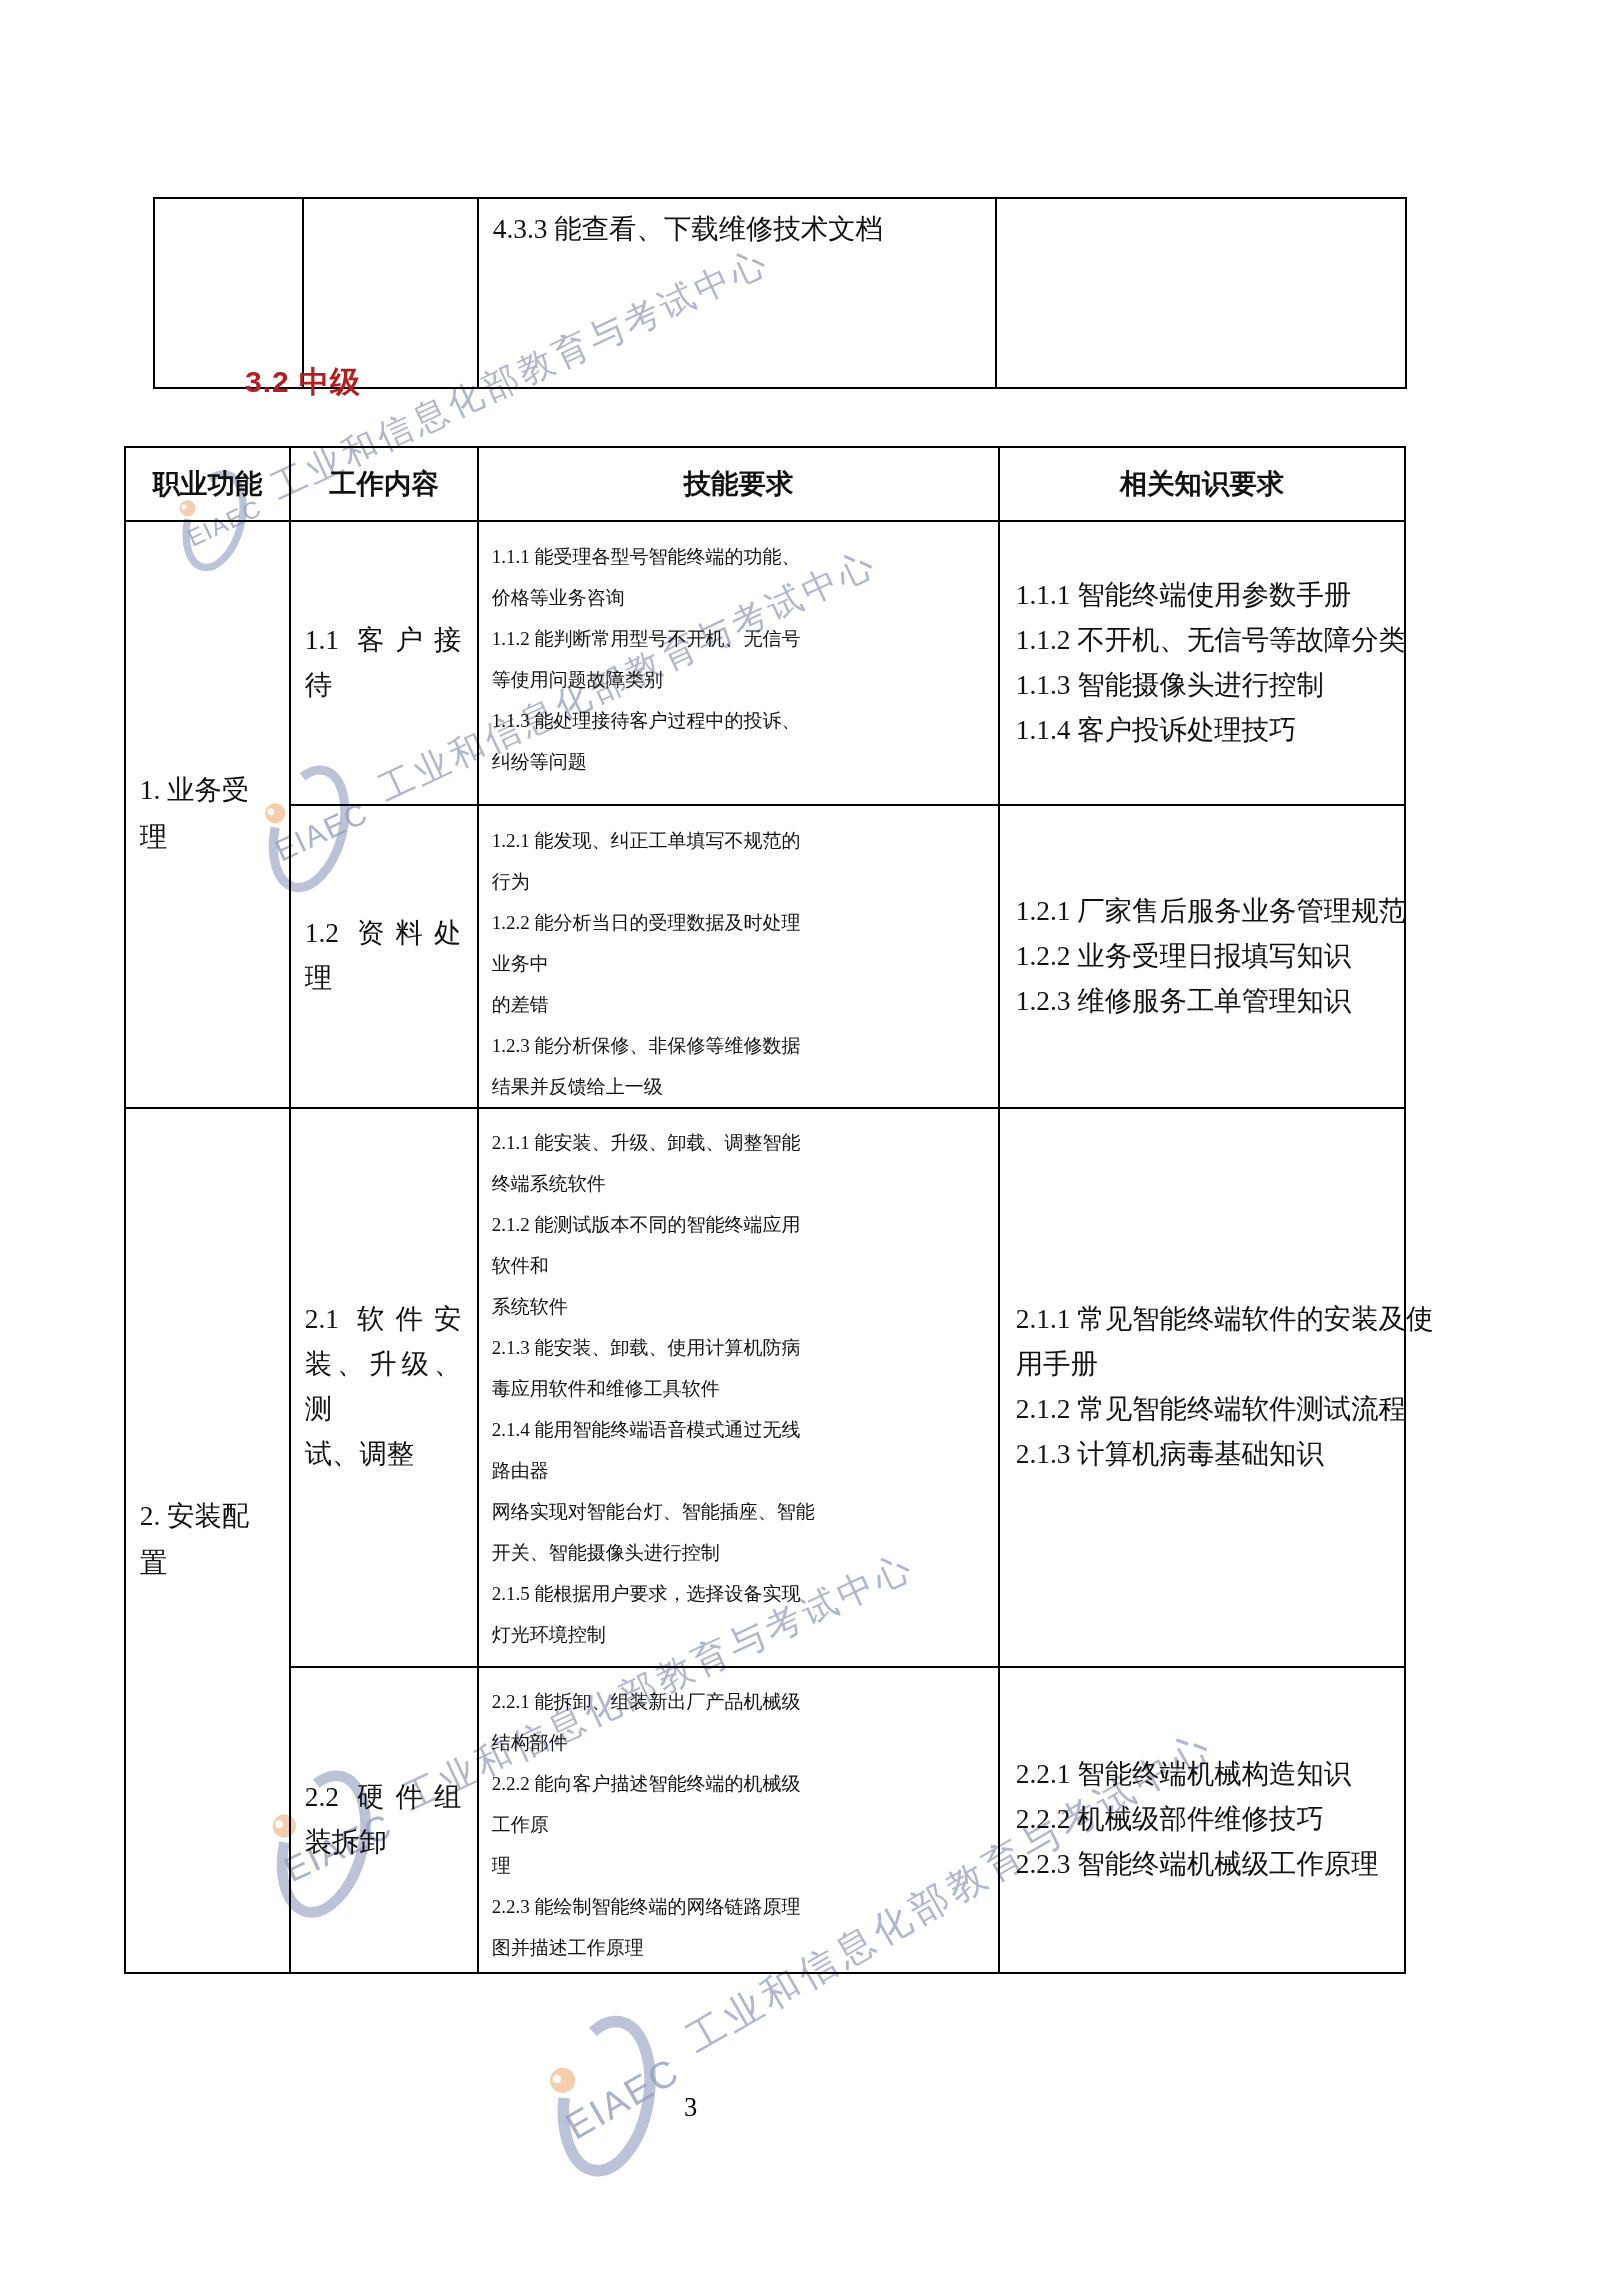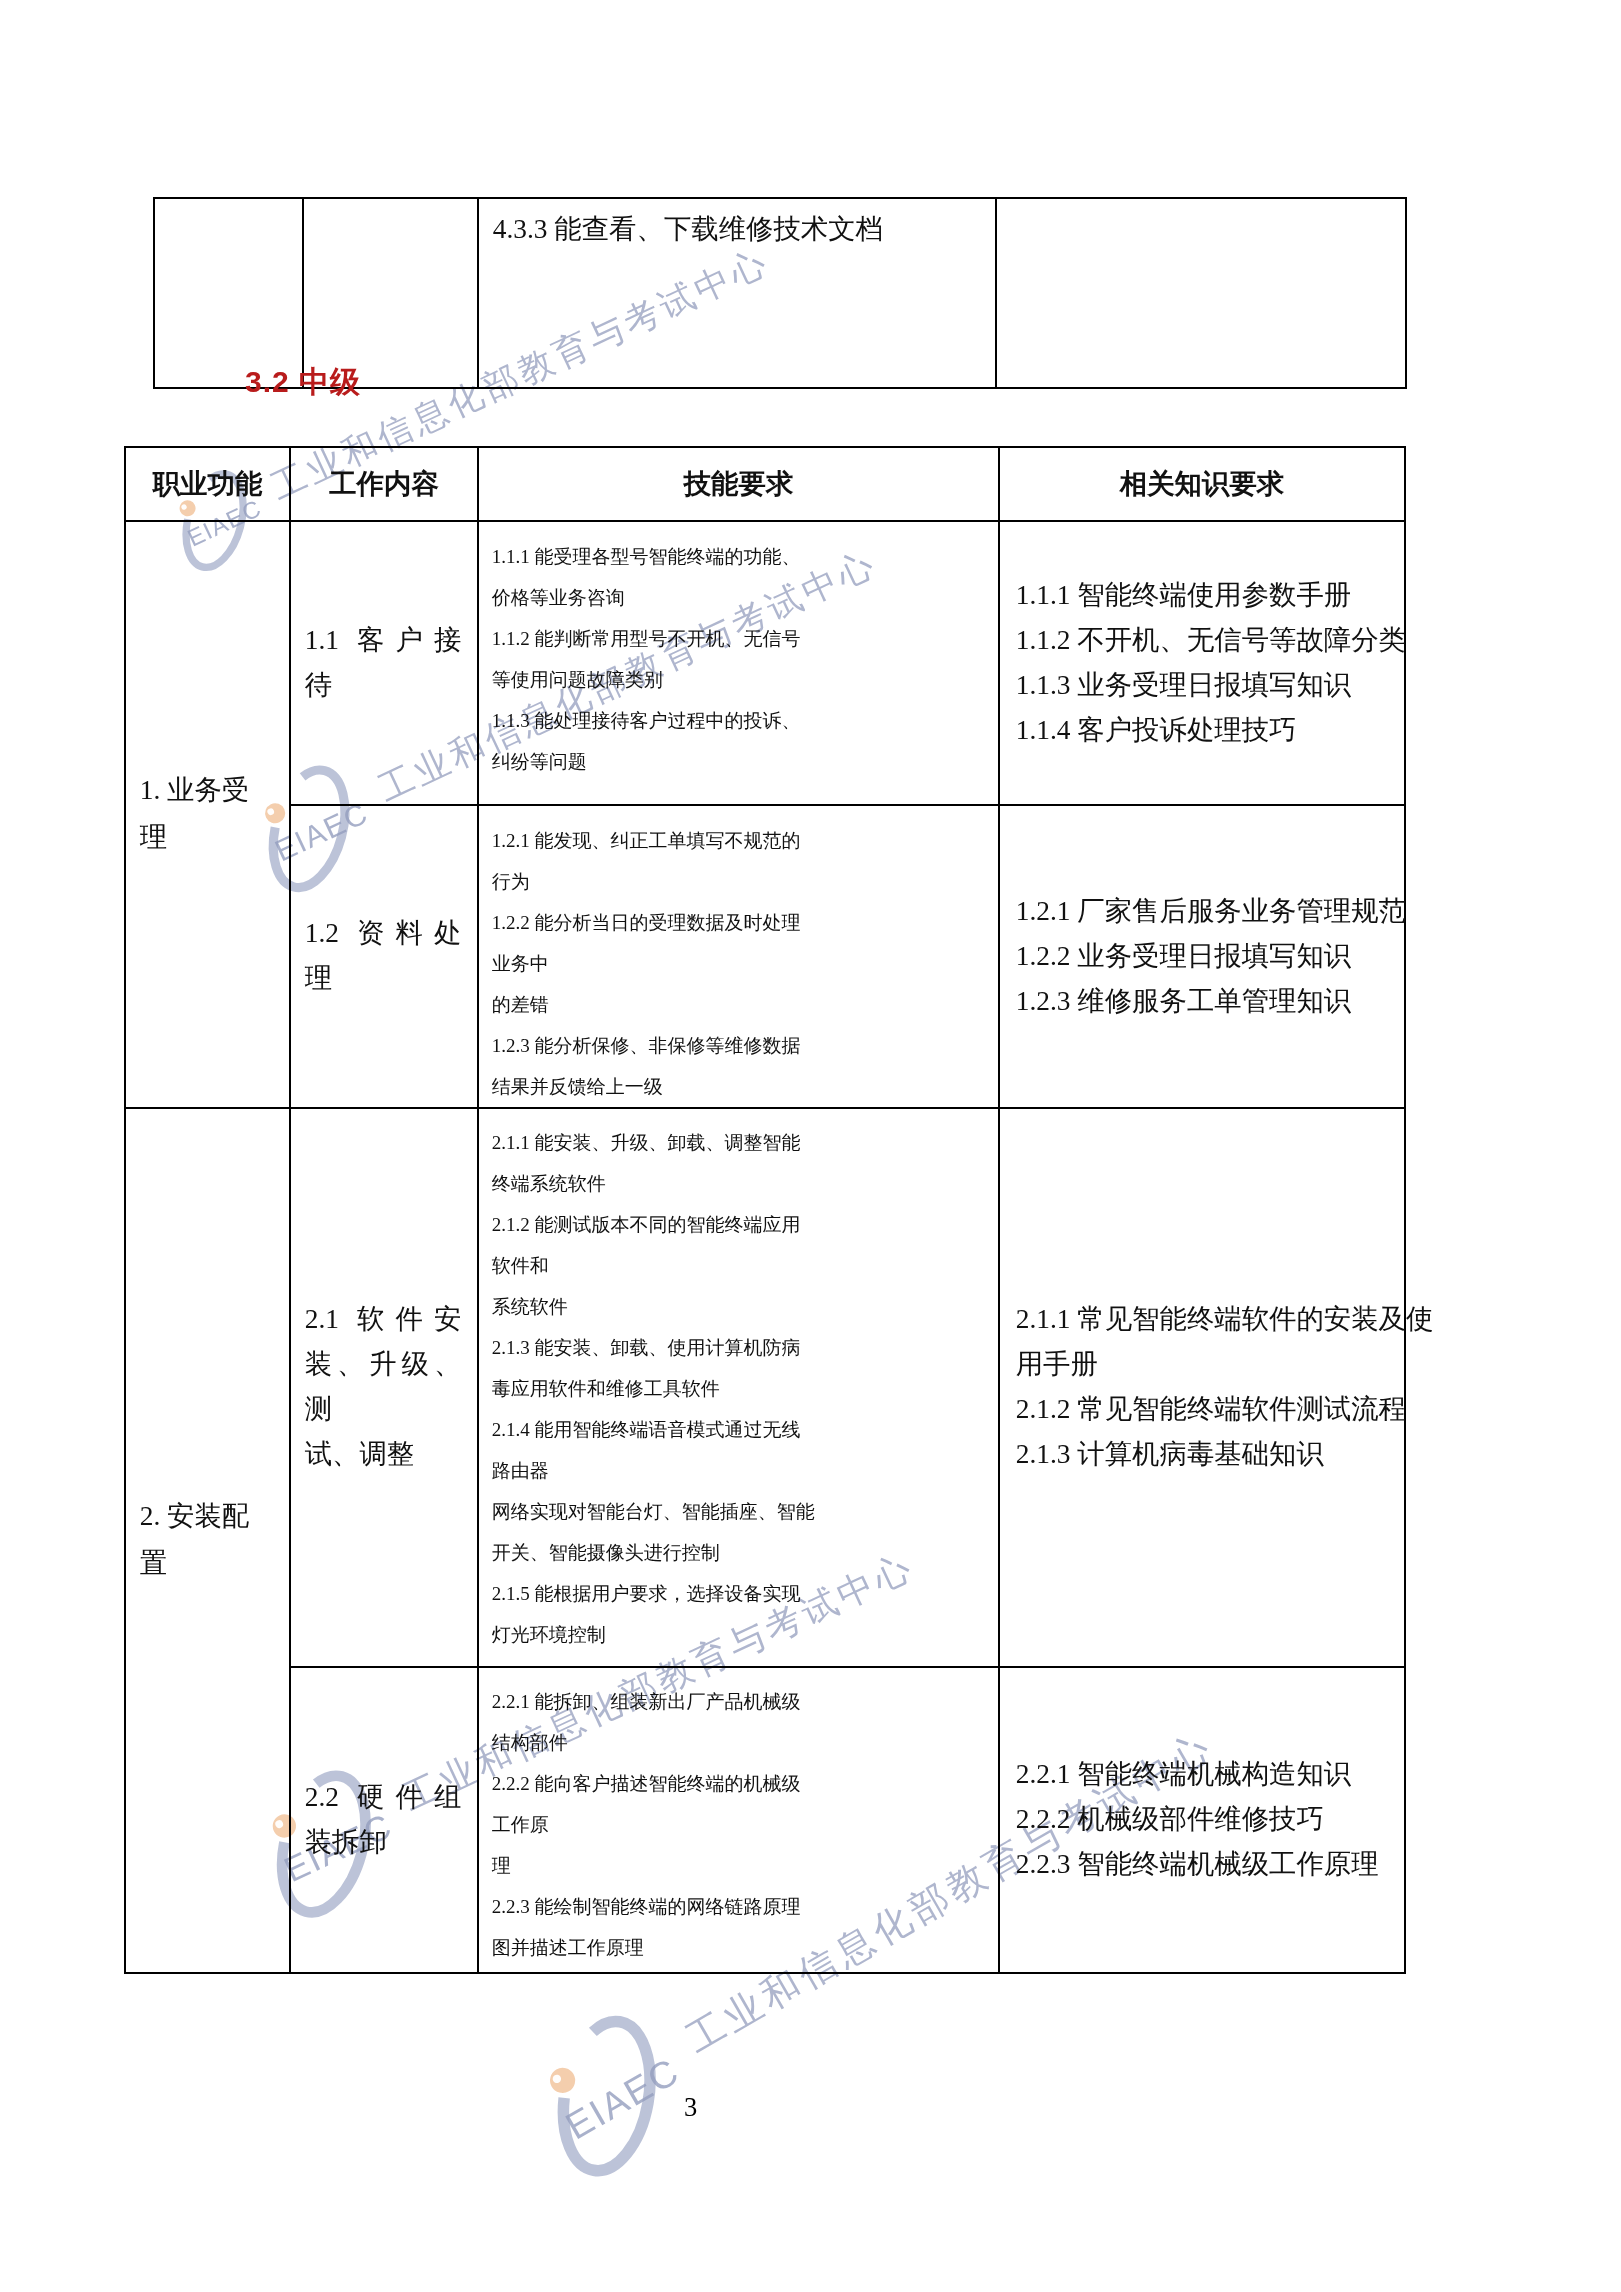--- a/index.html
+++ b/index.html
@@ -163,21 +163,21 @@
             <div class="ln">1.1.1 能受理各型号智能终端的功能、</div>
             <div class="ln">价格等业务咨询</div>
             <div class="ln">1.1.2 能判断常用型号不开机、无信号</div>
             <div class="ln">等使用问题故障类别</div>
             <div class="ln">1.1.3 能处理接待客户过程中的投诉、</div>
             <div class="ln">纠纷等问题</div>
           </td>
       <td class="cell-knows">
             <div class="ln">1.1.1 智能终端使用参数手册</div>
             <div class="ln">1.1.2 不开机、无信号等故障分类</div>
-            <div class="ln">1.1.3 业务受理日报填写知识</div>
+            <div class="ln">1.1.3 智能摄像头进行控制</div>
             <div class="ln">1.1.4 客户投诉处理技巧</div>
           </td>
     </tr>
     <tr style="height:289px">
       <td class="cell-task">
             <div class="ln">1.2 资料处</div>
             <div class="ln">理</div>
           </td>
       <td class="cell-skills">
             <div class="ln">1.2.1 能发现、纠正工单填写不规范的</div>

